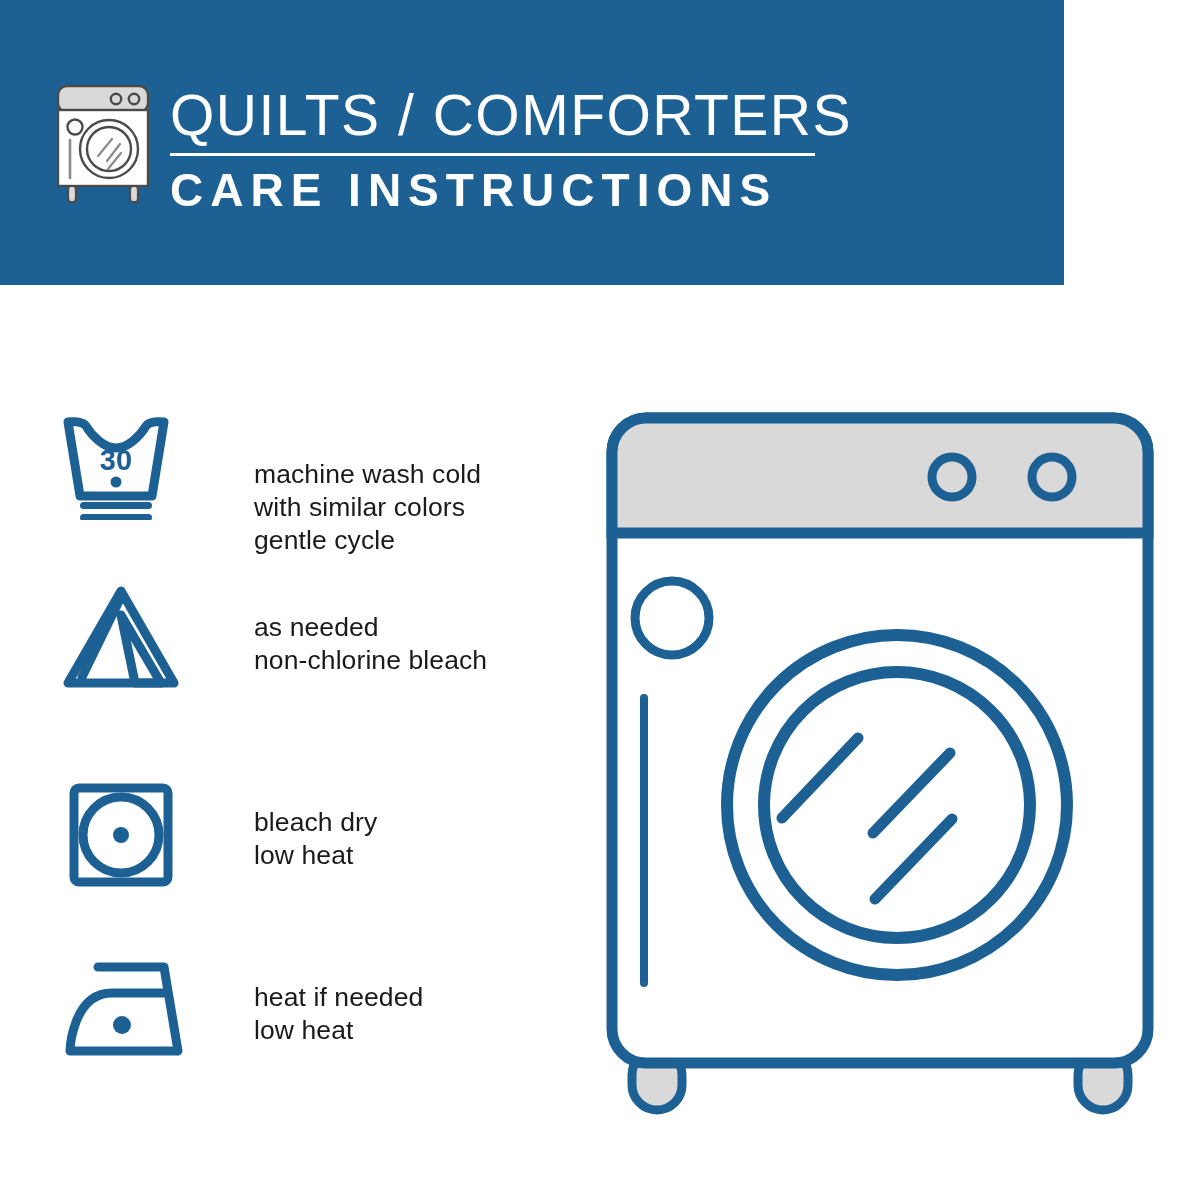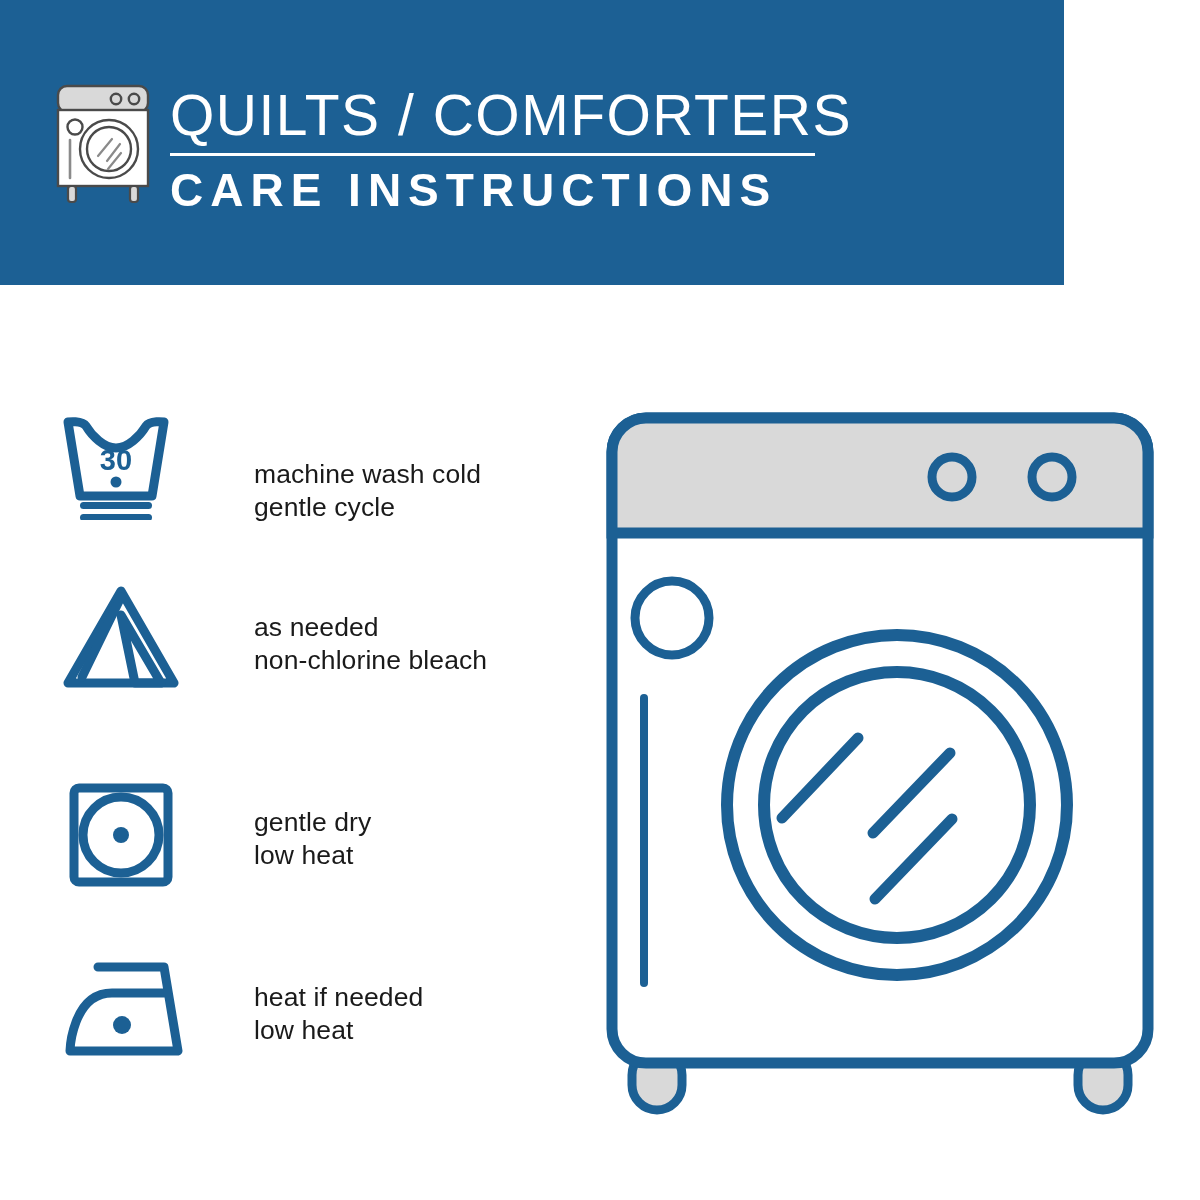--- a/index.html
+++ b/index.html
@@ -98,20 +98,21 @@
   <div class="care-row" style="top:0px;">
     <svg class="care-icon" width="130" height="110" viewBox="0 0 130 110">
       <path d="M8 12 C8 12 22 10 26 16 C32 26 44 38 56 38 C68 38 80 26 86 16 C90 10 104 12 104 12 L92 86 L20 86 Z" fill="none" stroke="#1c6094" stroke-width="9" stroke-linejoin="round" stroke-linecap="round"></path>
       <text x="56" y="60" font-family="'Liberation Sans',sans-serif" font-size="29" font-weight="700" fill="#1c6094" text-anchor="middle">30</text>
       <circle cx="56" cy="72" r="5.5" fill="#1c6094"></circle>
       <rect x="20" y="92" width="72" height="7" rx="3.5" fill="#1c6094"></rect>
       <rect x="20" y="104" width="72" height="7" rx="3.5" fill="#1c6094"></rect>
     </svg>
     <div class="care-text" style="top:0;margin-top:48px;">
       <div>machine wash cold</div>
+      <div>with similar colors</div>
       <div>gentle cycle</div>
     </div>
   </div>
 
   <div class="care-row" style="top:175px;">
     <svg class="care-icon" width="130" height="110" viewBox="0 0 130 110">
       <path d="M61 6 L114 98 L8 98 Z" fill="none" stroke="#1c6094" stroke-width="9" stroke-linejoin="round"></path>
       <path d="M61 30 L101 98 L75 98 Z" fill="none" stroke="#1c6094" stroke-width="9" stroke-linejoin="round"></path>
       <line x1="61" y1="12" x2="22" y2="92" stroke="#1c6094" stroke-width="9" stroke-linecap="round"></line>
     </svg>
@@ -121,21 +122,21 @@
     </div>
   </div>
 
   <div class="care-row" style="top:370px;">
     <svg class="care-icon" width="130" height="110" viewBox="0 0 130 110">
       <rect x="14" y="8" width="94" height="94" rx="5" ry="5" fill="none" stroke="#1c6094" stroke-width="9"></rect>
       <circle cx="61" cy="55" r="38" fill="none" stroke="#1c6094" stroke-width="9"></circle>
       <circle cx="61" cy="55" r="8" fill="#1c6094"></circle>
     </svg>
     <div class="care-text" style="top:26px;">
-      <div>gentle dry</div>
+      <div>bleach dry</div>
       <div>low heat</div>
     </div>
   </div>
 
   <div class="care-row" style="top:545px;">
     <svg class="care-icon" width="130" height="110" viewBox="0 0 130 110">
       <path d="M38 12 L104 12 L118 96 L10 96 C10 96 12 38 52 38 L106 38" fill="none" stroke="#1c6094" stroke-width="9" stroke-linejoin="round" stroke-linecap="round"></path>
       <circle cx="62" cy="70" r="9" fill="#1c6094"></circle>
     </svg>
     <div class="care-text" style="top:26px;">

